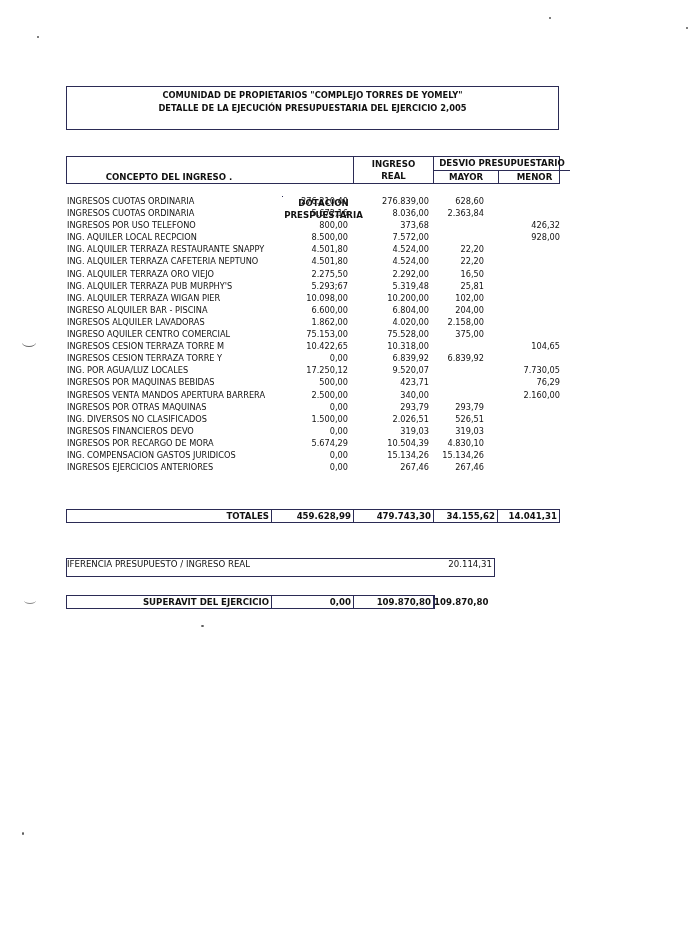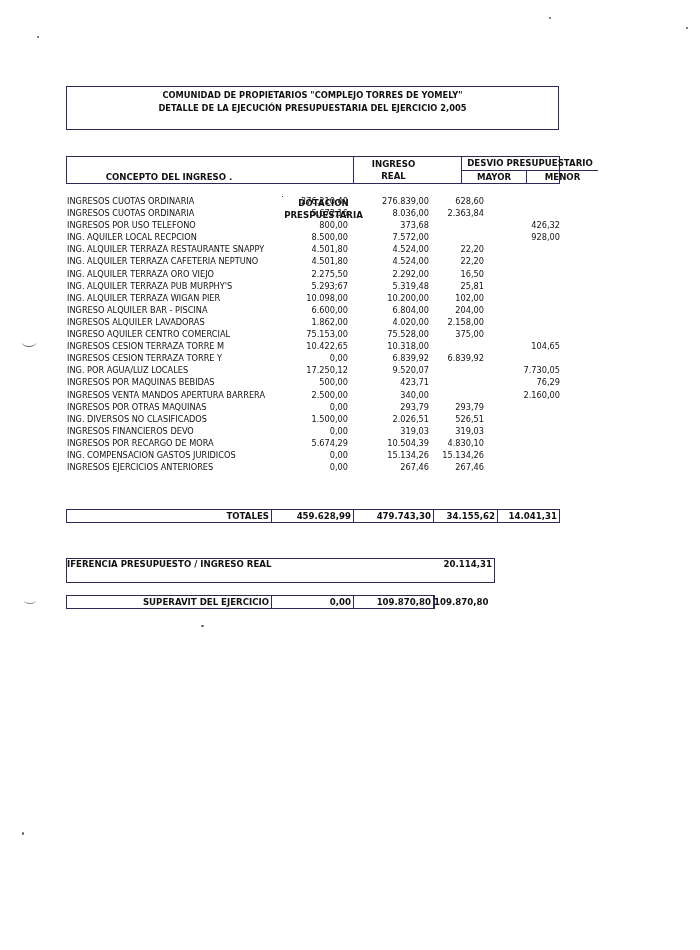--- a/index.html
+++ b/index.html
@@ -14,21 +14,21 @@
     }
     .hdr {
       position: absolute; top: 156px; left: 66px; height: 28px; width: 494px;
       border: 1.5px solid #2b2b55; box-sizing: border-box;
       font-weight: bold; font-size: 8.6px;
     }
     .hdr .cell { position: absolute; top: 0; bottom: 0; box-sizing: border-box; text-align: center; }
     .hdr .c-concept { left: 0; width: 204px; line-height: 12px; padding-top: 14px; }
     .hdr .c-dot { left: 215px; width: 82px; border-left: 1.5px solid #2b2b55; line-height: 12px; padding-top: 1px; margin-top: 39px; }
     .hdr .c-real { left: 286px; width: 80px; border-left: 1.5px solid #2b2b55; line-height: 12px; padding-top: 1px; }
-    .hdr .c-desvio { left: 366px; width: 137px; border-left: 1.5px solid #2b2b55; margin-left: 28px; }
+    .hdr .c-desvio { left: 366px; width: 137px; border-left: 1.5px solid #2b2b55; }
     .hdr .c-desvio .top { height: 13px; line-height: 13px; border-bottom: 1.5px solid #2b2b55; }
     .hdr .c-desvio .sub { position: absolute; top: 14px; bottom: 0; line-height: 12px; text-align: center; }
     .hdr .c-desvio .sub.mayor { left: 0; width: 64px; }
     .hdr .c-desvio .sub.menor { left: 64px; right: 0; border-left: 1.5px solid #2b2b55; }
 
     .rows { position: absolute; top: 195px; left: 66px; width: 494px; }
     .row { position: relative; height: 12.1px; font-size: 8.2px; line-height: 12.1px; white-space: nowrap; }
     .row span { position: absolute; top: 0; }
     .row .concept { left: 1px; }
     .row .dot { right: 212px; text-align: right; }
@@ -41,22 +41,22 @@
       border: 1.5px solid #2b2b55; box-sizing: border-box; font-weight: bold; font-size: 8.6px;
     }
     .tot span { position: absolute; top: 0; bottom: 0; line-height: 12px; text-align: right; box-sizing: border-box; padding-right: 2px; }
     .tot .lbl { left: 0; width: 204px; }
     .tot .v1 { left: 204px; width: 82px; border-left: 1.5px solid #2b2b55; }
     .tot .v2 { left: 286px; width: 80px; border-left: 1.5px solid #2b2b55; }
     .tot .v3 { left: 366px; width: 64px; border-left: 1.5px solid #2b2b55; }
     .tot .v4 { left: 430px; right: 0; border-left: 1.5px solid #2b2b55; }
 
     .dif {
-      position: absolute; top: 558px; left: 66px; width: 429px; height: 25px;
-      border: 1.5px solid #2b2b55; box-sizing: border-box; font-weight: bold; font-size: 8.6px;
+      position: absolute; top: 558px; left: 66px; width: 429px; height: 19px;
+      border: 1.5px solid #2b2b55; box-sizing: border-box; font-weight: normal; font-size: 8.6px;
     }
     .dif span { position: absolute; top: 0; bottom: 0; line-height: 11px; }
     .dif .lbl { left: 0; }
     .dif .val { right: 2px; }
 
     .sup {
       position: absolute; top: 595px; left: 66px; width: 369px; height: 14px;
       border: 1.5px solid #2b2b55; box-sizing: border-box; font-weight: bold; font-size: 8.6px;
     }
     .sup span { position: absolute; top: 0; bottom: 0; line-height: 12px; text-align: right; box-sizing: border-box; padding-right: 2px; }

